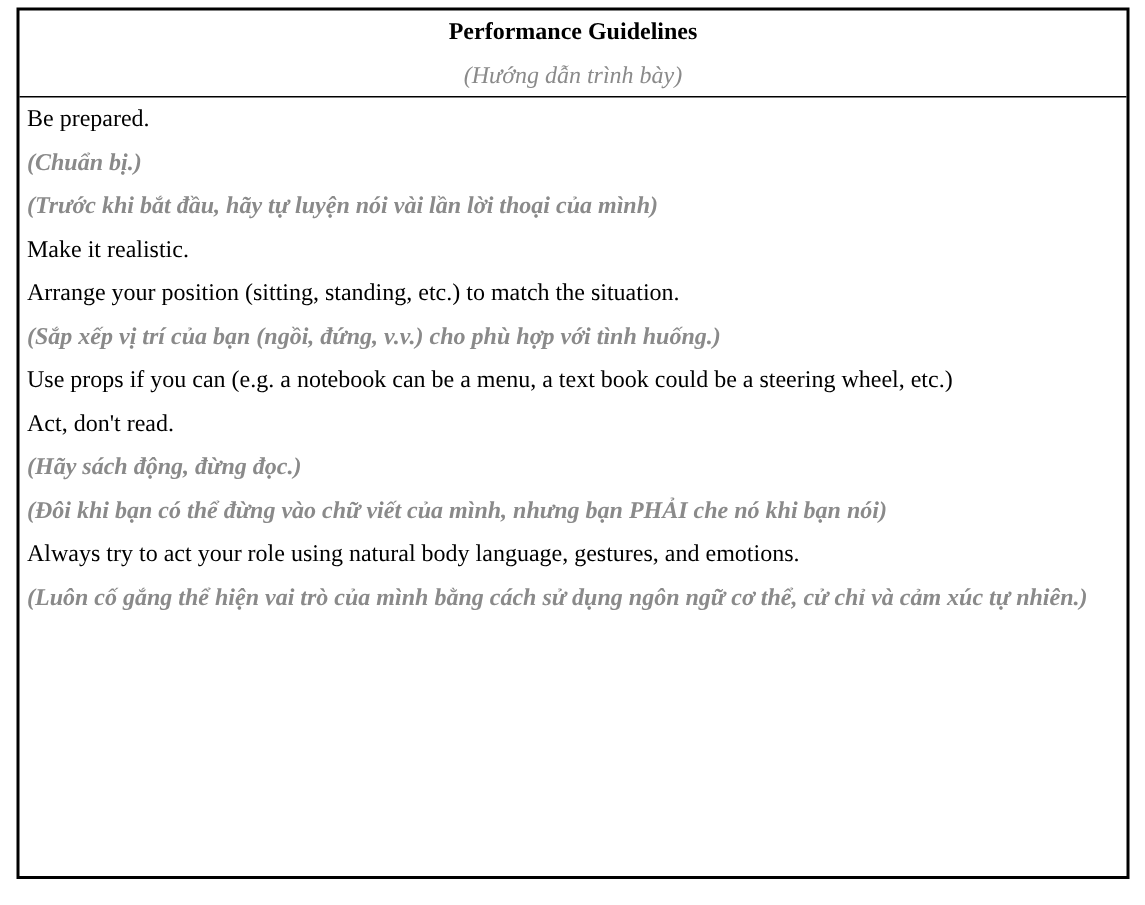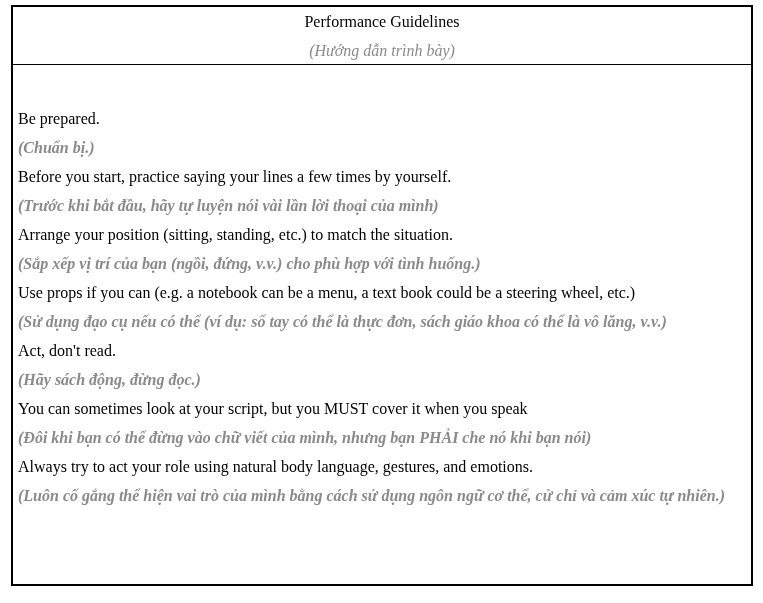--- a/index.html
+++ b/index.html
@@ -22,34 +22,33 @@
   }
   .doc-header {
     box-sizing: border-box;
     height: 58px;
     border-bottom: 1px solid #000000;
     text-align: center;
   }
   .doc-title {
     font-size: 16px;
     line-height: 29px;
-    font-weight: normal;
+    font-weight: bold;
     color: #000000;
     white-space: nowrap;
   }
   .doc-subtitle {
     font-size: 16px;
     line-height: 29px;
     font-style: italic;
     color: #8a8a8a;
     white-space: nowrap;
   }
   .doc-body {
     padding: 0 6px 0 5px;
-    margin-top: 39px;
   }
   .line {
     font-size: 16px;
     line-height: 29px;
     white-space: nowrap;
     overflow: hidden;
   }
   .line.en {
     color: #000000;
     font-style: normal;
@@ -68,45 +67,43 @@
     <div class="doc-title">Performance Guidelines</div>
     <div class="doc-subtitle">(Hướng dẫn trình bày)</div>
   </div>
   <div class="doc-body">
   <div class="guideline-row">
     <div class="line en">Be prepared.</div>
     <div class="line vi">(Chuẩn bị.)</div>
   </div>
 
   <div class="guideline-row">
-    <div class="line en">Before you start, practice saying your lines a few times by yourself.</div>
     <div class="line vi">(Trước khi bắt đầu, hãy tự luyện nói vài lần lời thoại của mình)</div>
   </div>
 
   <div class="guideline-row">
+    <div class="line en">Make it realistic.</div>
   </div>
 
   <div class="guideline-row">
     <div class="line en">Arrange your position (sitting, standing, etc.) to match the situation.</div>
     <div class="line vi">(Sắp xếp vị trí của bạn (ngồi, đứng, v.v.) cho phù hợp với tình huống.)</div>
   </div>
 
   <div class="guideline-row">
     <div class="line en">Use props if you can (e.g. a notebook can be a menu, a text book could be a steering wheel, etc.)</div>
-    <div class="line vi">(Sử dụng đạo cụ nếu có thể (ví dụ: sổ tay có thể là thực đơn, sách giáo khoa có thể là vô lăng, v.v.)</div>
   </div>
 
   <div class="guideline-row">
     <div class="line en">Act, don't read.</div>
     <div class="line vi">(Hãy sách động, đừng đọc.)</div>
   </div>
 
 
   <div class="guideline-row">
-    <div class="line en">You can sometimes look at your script, but you MUST cover it when you speak</div>
     <div class="line vi">(Đôi khi bạn có thể đừng vào chữ viết của mình, nhưng bạn PHẢI che nó khi bạn nói)</div>
   </div>
 
   <div class="guideline-row">
     <div class="line en">Always try to act your role using natural body language, gestures, and emotions.</div>
     <div class="line vi">(Luôn cố gắng thể hiện vai trò của mình bằng cách sử dụng ngôn ngữ cơ thể, cử chỉ và cảm xúc tự nhiên.)</div>
   </div>
 </div>
 </div>
 

